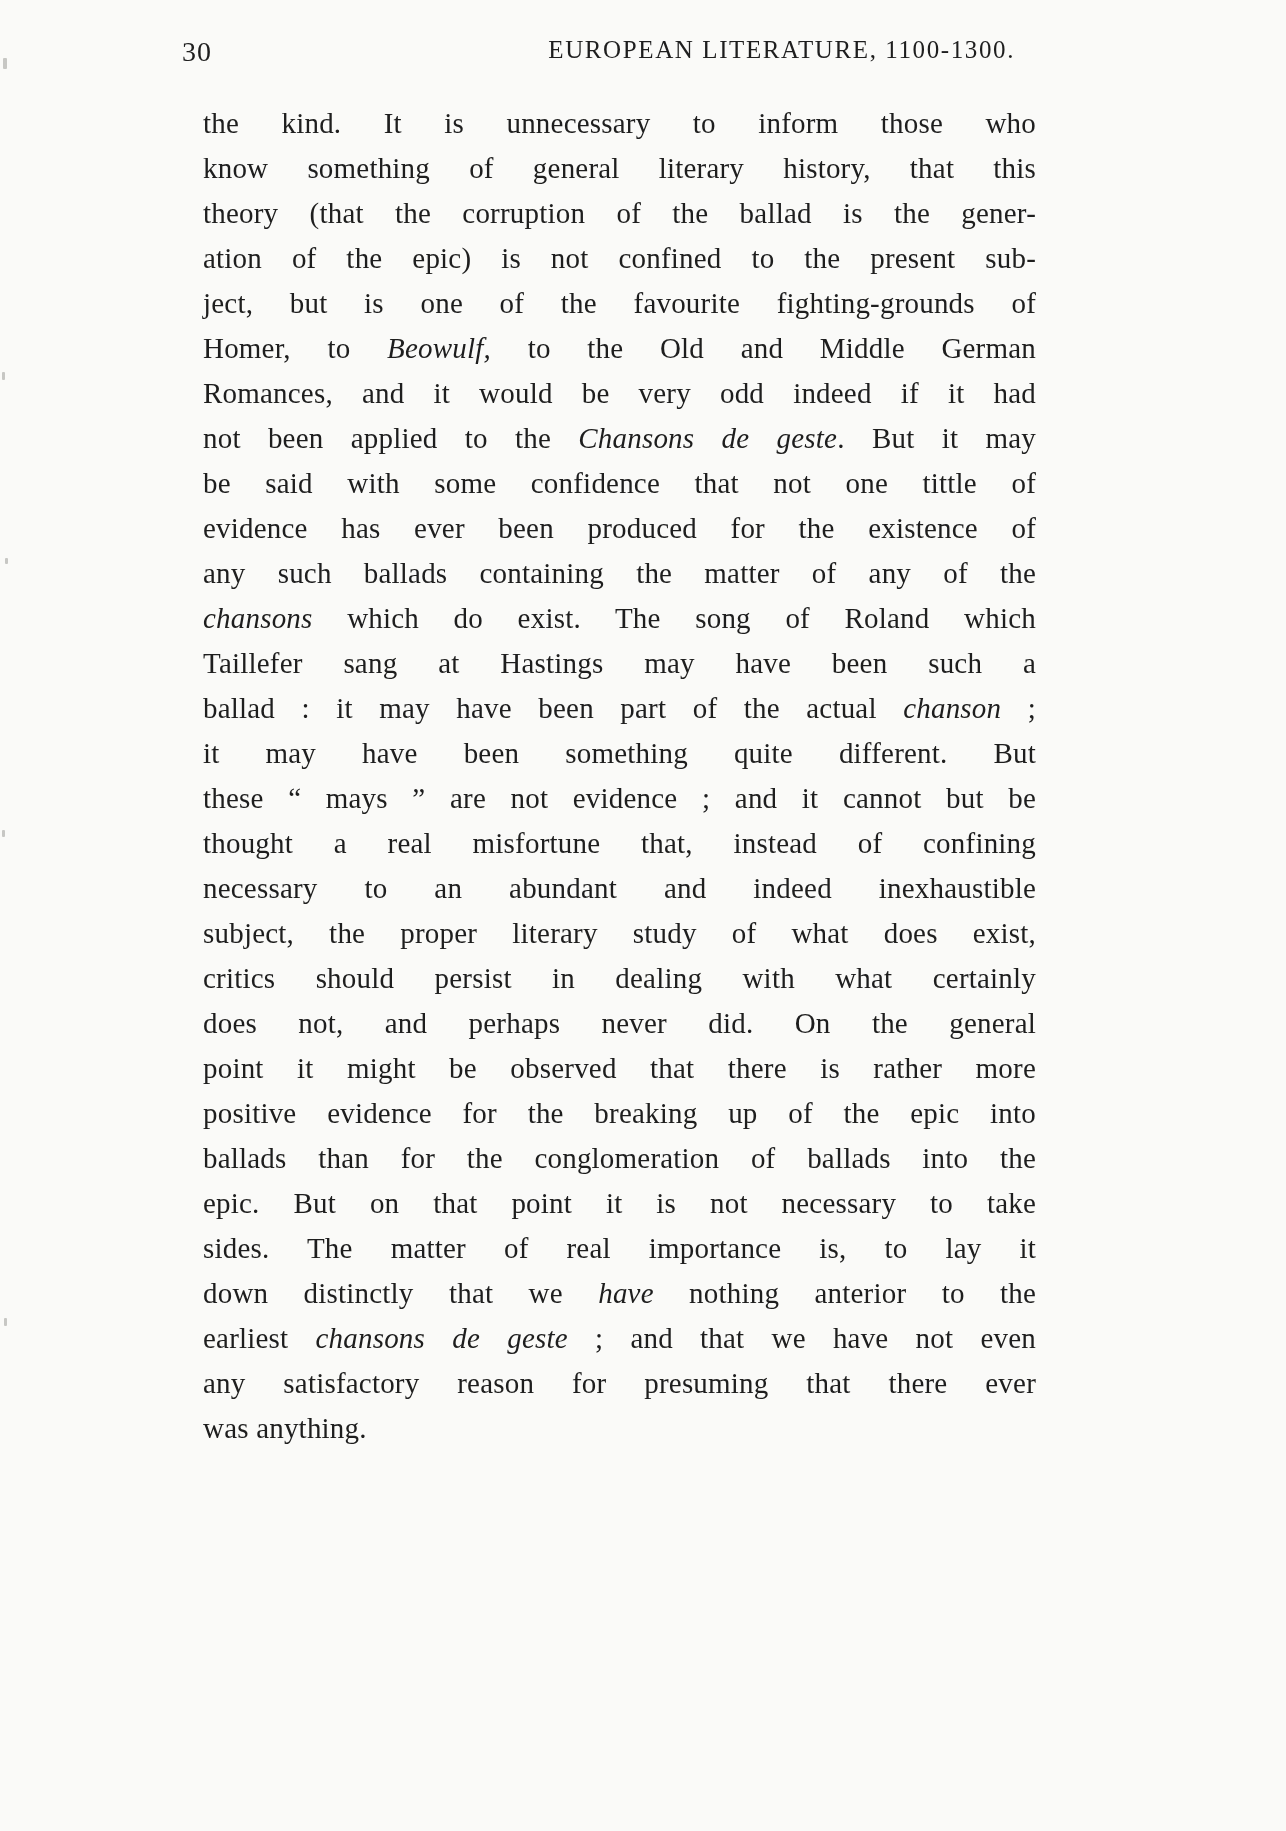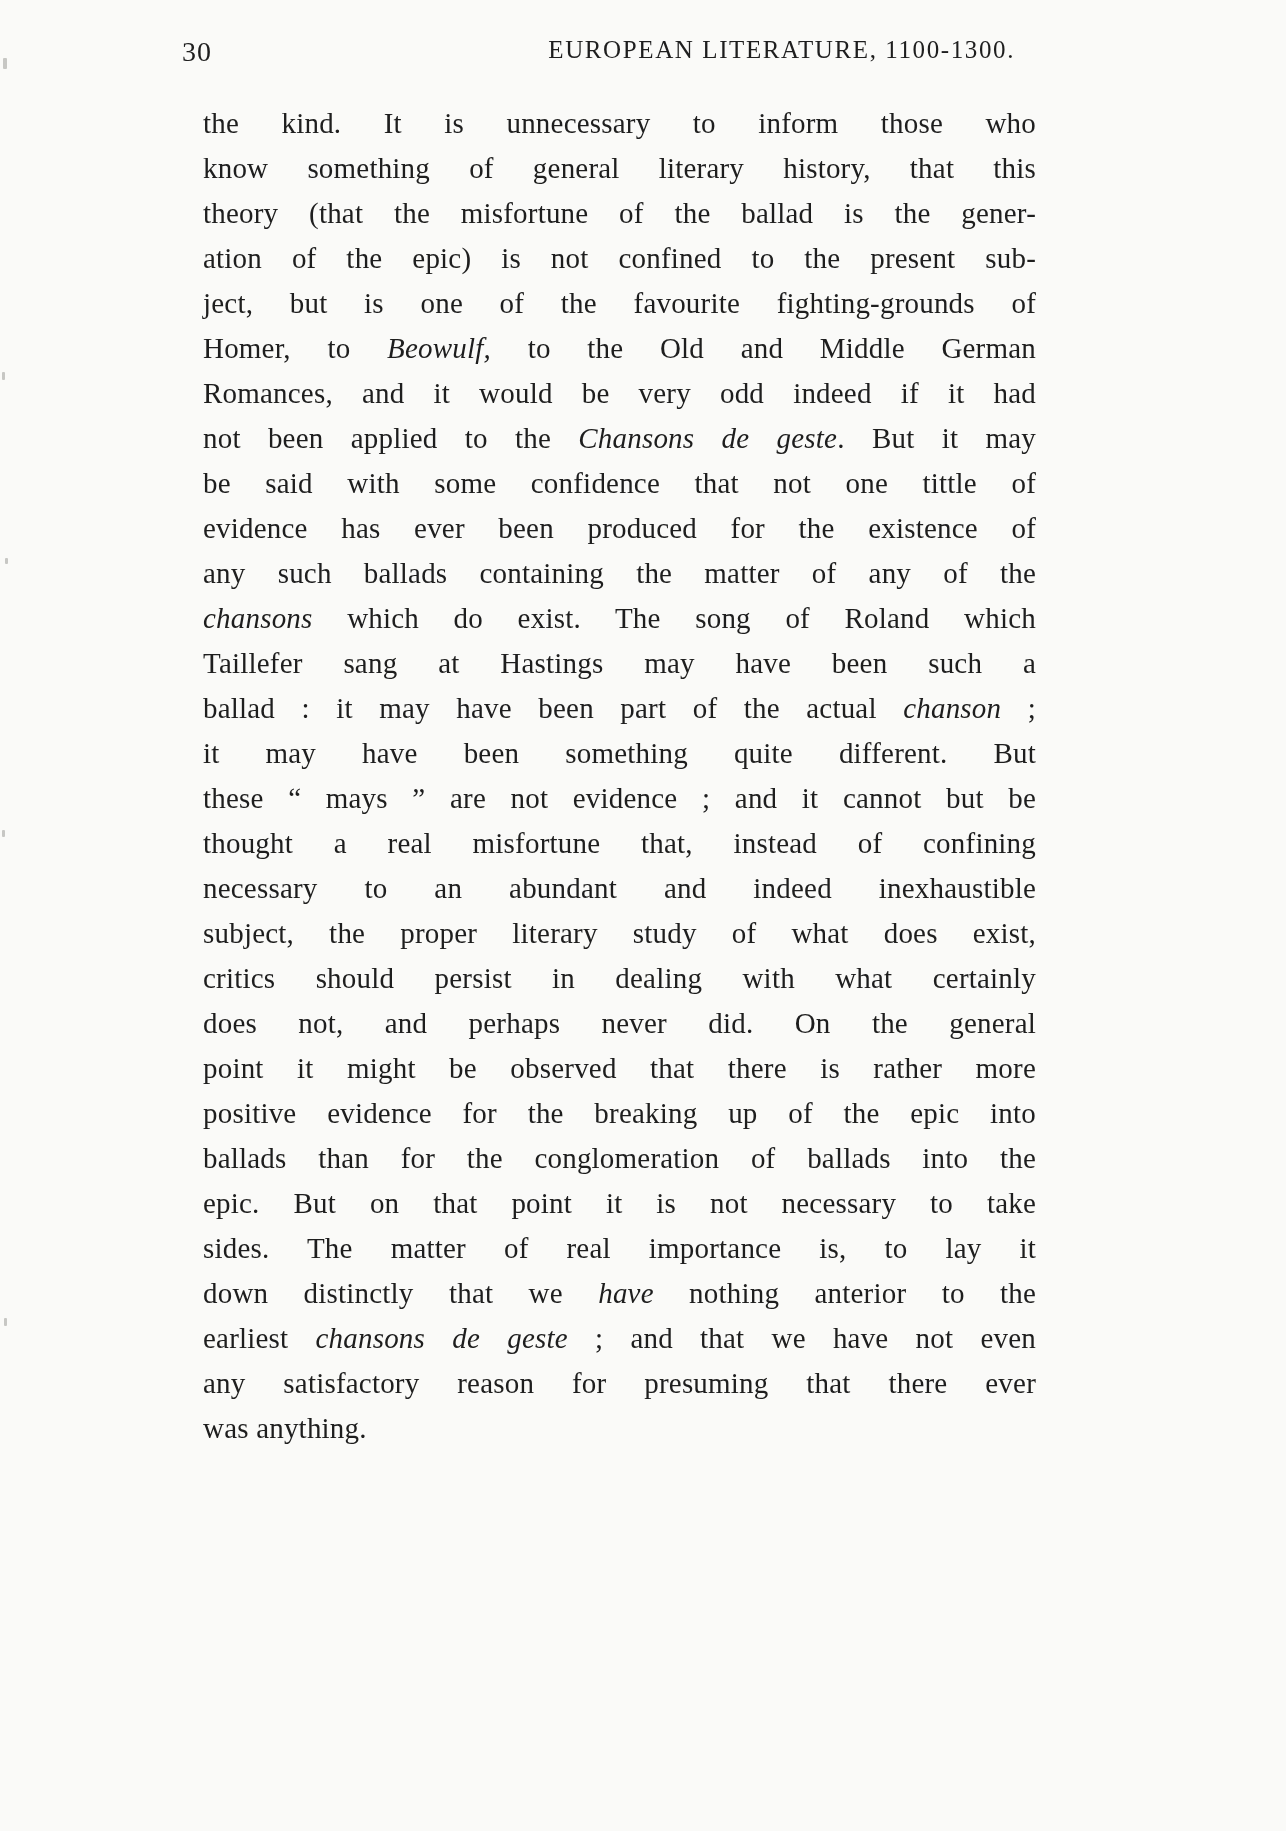--- a/index.html
+++ b/index.html
@@ -85,21 +85,21 @@
   <div class="speck s5"></div>
 
   <div class="header">
     <span class="pagenum">30</span>
     <span class="running-title">EUROPEAN LITERATURE, 1100-1300.</span>
   </div>
 
   <div class="text-block">
       <div class="line"><span>the kind. It is unnecessary to inform those who</span></div>
       <div class="line"><span>know something of general literary history, that this</span></div>
-      <div class="line"><span>theory (that the misfortune of the ballad is the gener-</span></div>
+      <div class="line"><span>theory (that the corruption of the ballad is the gener-</span></div>
       <div class="line"><span>ation of the epic) is not confined to the present sub-</span></div>
       <div class="line"><span>ject, but is one of the favourite fighting-grounds of</span></div>
       <div class="line"><span>Homer, to </span><span class="it">Beowulf,</span><span> to the Old and Middle German</span></div>
       <div class="line"><span>Romances, and it would be very odd indeed if it had</span></div>
       <div class="line"><span>not been applied to the </span><span class="it">Chansons de geste</span><span>. But it may</span></div>
       <div class="line"><span>be said with some confidence that not one tittle of</span></div>
       <div class="line"><span>evidence has ever been produced for the existence of</span></div>
       <div class="line"><span>any such ballads containing the matter of any of the</span></div>
       <div class="line"><span class="it">chansons</span><span> which do exist. The song of Roland which</span></div>
       <div class="line"><span>Taillefer sang at Hastings may have been such a</span></div>

